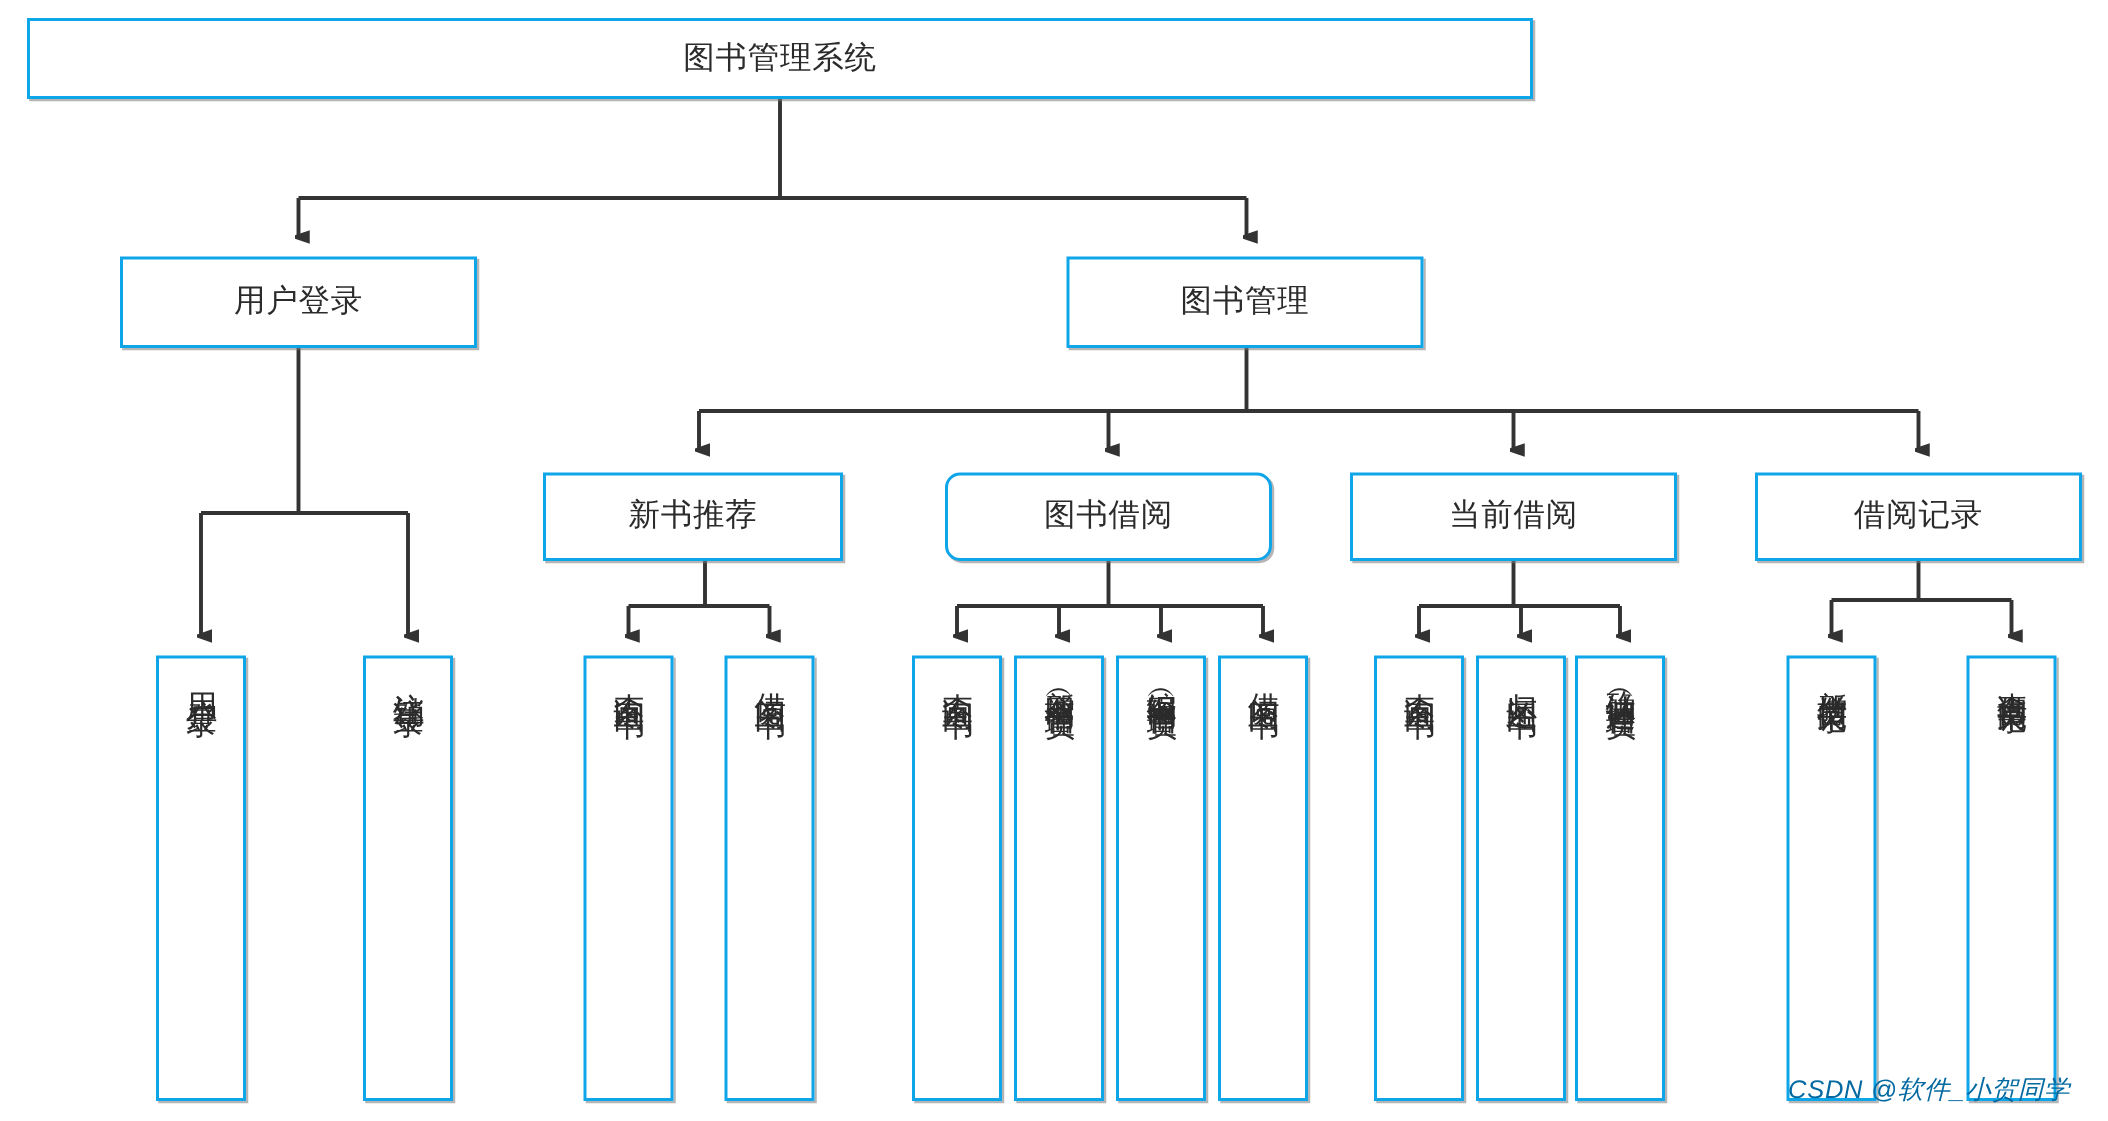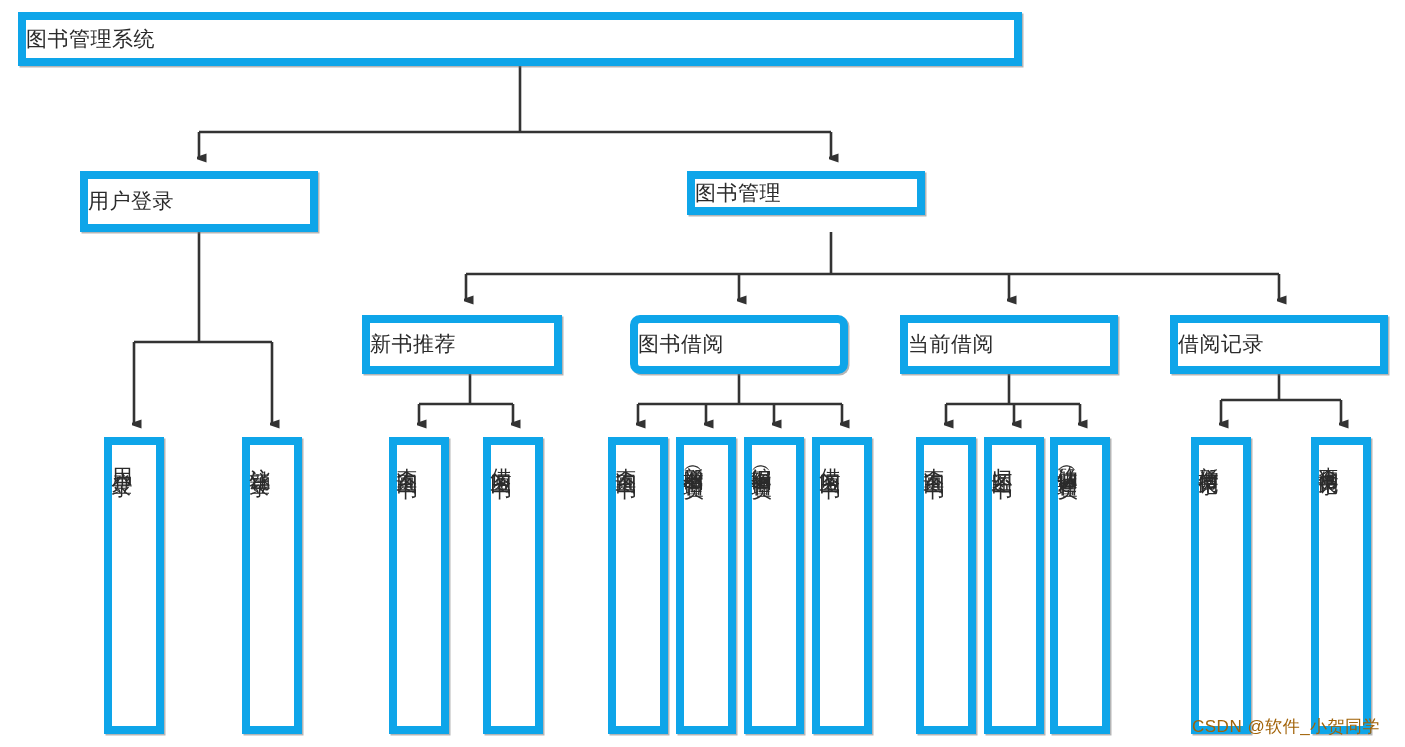--- a/index.html
+++ b/index.html
@@ -23,24 +23,24 @@
     left: 0;
     top: 0;
     width: 1405px;
     height: 747px;
     pointer-events: none;
   }
   .node {
     position: absolute;
     box-sizing: border-box;
     background: #ffffff;
-    border: 8px solid #0ea5e9;
+    border: 2px solid #0ea5e9;
     display: flex;
     align-items: center;
-    justify-content: flex-start;
+    justify-content: center;
     box-shadow: 1.5px 1.5px 0 0 rgba(120,120,120,0.55);
   }
   .node-label {
     color: #2b2b2b;
     letter-spacing: 0.5px;
     line-height: 1.08;
     text-align: center;
     white-space: nowrap;
   }
   .node.horiz .node-label {
@@ -57,25 +57,26 @@
     font-size: 21px;
     letter-spacing: 3.5px;
     line-height: 1;
   }
   .node.vert.long .node-label {
     letter-spacing: 2px;
     font-size: 20px;
   }
   .watermark {
     position: absolute;
-    color: #a16207;
+    color: #0369a1;
     font-size: 17px;
     letter-spacing: 0.5px;
     white-space: nowrap;
     user-select: none;
+    font-style: italic;
   }
 </style>
 </head>
 <body>
 
 <div id="diagram-root">
 
   <svg class="edges" viewBox="0 0 1405 747" xmlns="http://www.w3.org/2000/svg">
     <defs>
       <marker id="arrow" markerWidth="10" markerHeight="10" refX="5" refY="7.5" orient="auto" markerUnits="userSpaceOnUse">
@@ -127,21 +128,21 @@
   </svg>
 
   <div class="node horiz" style="left:18px; top:12px; width:1004px; height:54px;">
     <span class="node-label">图书管理系统</span>
   </div>
 
   <div class="node horiz" style="left:80px; top:171px; width:238px; height:61px;">
     <span class="node-label">用户登录</span>
   </div>
 
-  <div class="node horiz" style="left:687px; top:171px; width:238px; height:44px;">
+  <div class="node horiz" style="left:711px; top:171px; width:238px; height:61px;">
     <span class="node-label">图书管理</span>
   </div>
 
   <div class="node horiz" style="left:362px; top:315px; width:200px; height:59px;">
     <span class="node-label">新书推荐</span>
   </div>
 
   <div class="node horiz" style="left:630px; top:315px; width:218px; height:59px;border-radius:10px;">
     <span class="node-label">图书借阅</span>
   </div>

